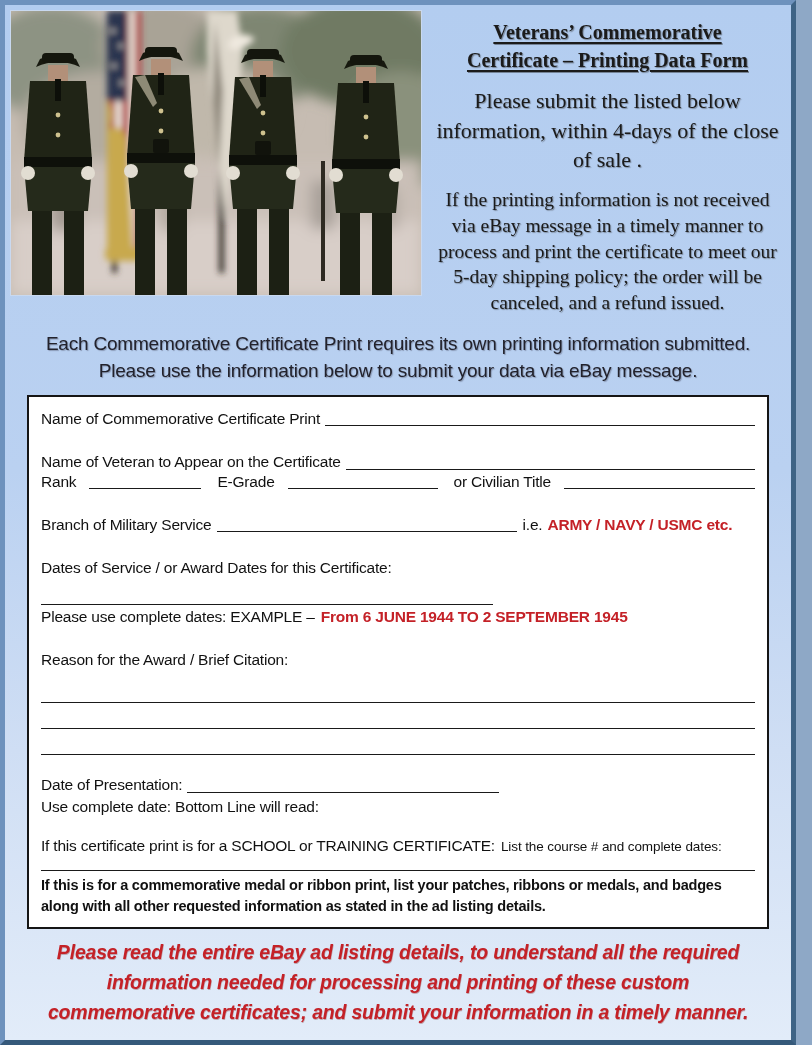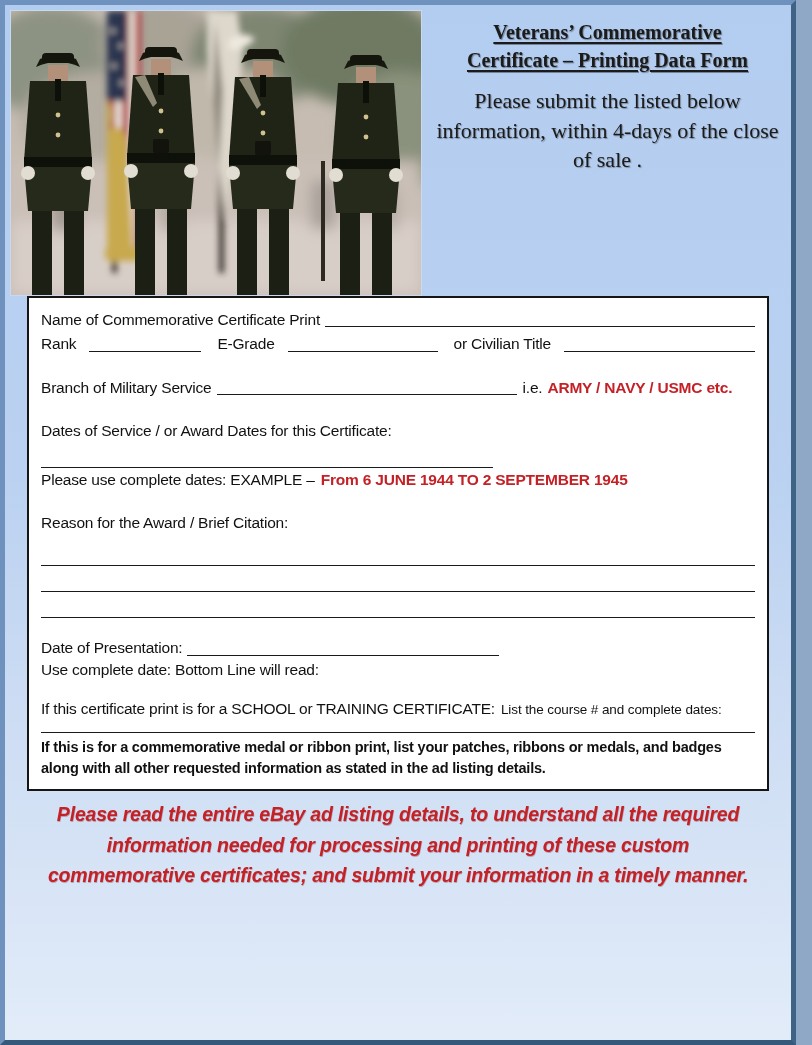--- a/index.html
+++ b/index.html
@@ -24,21 +24,21 @@
           font-size:19px;line-height:1.45;letter-spacing:-0.2px;
           text-shadow:1px 1px 1px rgba(50,50,70,.35);}
   .formbox{margin:0 22px;background:#fff;border:2px solid #151515;
            padding:10px 12px 10px 12px;color:#111;font-size:15.5px;
            letter-spacing:-0.2px;line-height:1.25;}
   .row{display:flex;align-items:flex-end;white-space:nowrap;}
   .lbl{flex:0 0 auto;}
   .line{border-bottom:1.8px solid #1a1a1a;align-self:flex-end;margin:0 0 2px 5px;height:8px;}
   .fill{flex:1 1 auto;}
   .red{color:#c42127;font-weight:bold;text-align:right;}
-  .mt-lg{margin-top:24px;} .mt-md{margin-top:20px;} .mt-sm{margin-top:5px;gap:8px;} .mt-xs{margin-top:2px;}
+  .mt-lg{margin-top:24px;} .mt-md{margin-top:20px;} .mt-sm{gap:8px;} .mt-xs{margin-top:2px;}
   .dates-line{width:452px;margin-left:0;height:6px;margin-top:20px;border-bottom:1.8px solid #1a1a1a;}
   .ruled{border-bottom:1.8px solid #1a1a1a;height:25px;}
   .small{font-size:13.5px;letter-spacing:-0.1px;}
   .medal-note{margin-top:4px;font-weight:bold;font-size:14.5px;line-height:1.45;white-space:normal;}
   .footer{margin:8px 36px 0;text-align:center;color:#c42127;font-weight:bold;font-style:italic;
           font-size:19.5px;line-height:1.55;letter-spacing:-0.2px;
           text-shadow:0.5px 0.5px 0.5px rgba(120,20,20,.3);}
   .seg{flex:0 0 auto;}
 </style>
 </head>
@@ -168,31 +168,37 @@
           </g>
         </g>
       </svg>
     </div>
     <div class="head">
       <div class="title">
         <span>Veterans’ Commemorative</span><br>
         <span>Certificate – Printing Data Form</span>
       </div>
       <div class="subtitle">Please submit the listed below information, within 4-days of the close of sale .</div>
+      <div class="notice">If the printing information is not received via eBay message in a timely manner to process and print the certificate to meet our 5-day shipping policy; the order will be canceled, and a refund issued.</div>
     </div>
   </div>
 
+  <div class="banner">Each Commemorative Certificate Print requires its own printing information submitted. Please use the information below to submit your data via eBay message.</div>
 
   <div class="formbox">
 
     <div class="row mt-xs">
       <span class="lbl">Name of Commemorative Certificate Print</span>
       <span class="line fill"></span>
     </div>
 
+    <div class="row mt-lg">
+      <span class="lbl">Name of Veteran to Appear on the Certificate</span>
+      <span class="line fill"></span>
+    </div>
 
     <div class="row mt-sm">
       <span class="lbl">Rank</span>
       <span class="line seg" style="width:112px"></span>
       <span class="lbl" style="margin-left:8px">E-Grade</span>
       <span class="line seg" style="width:150px"></span>
       <span class="lbl" style="margin-left:8px">or Civilian Title</span>
       <span class="line fill"></span>
     </div>
 

